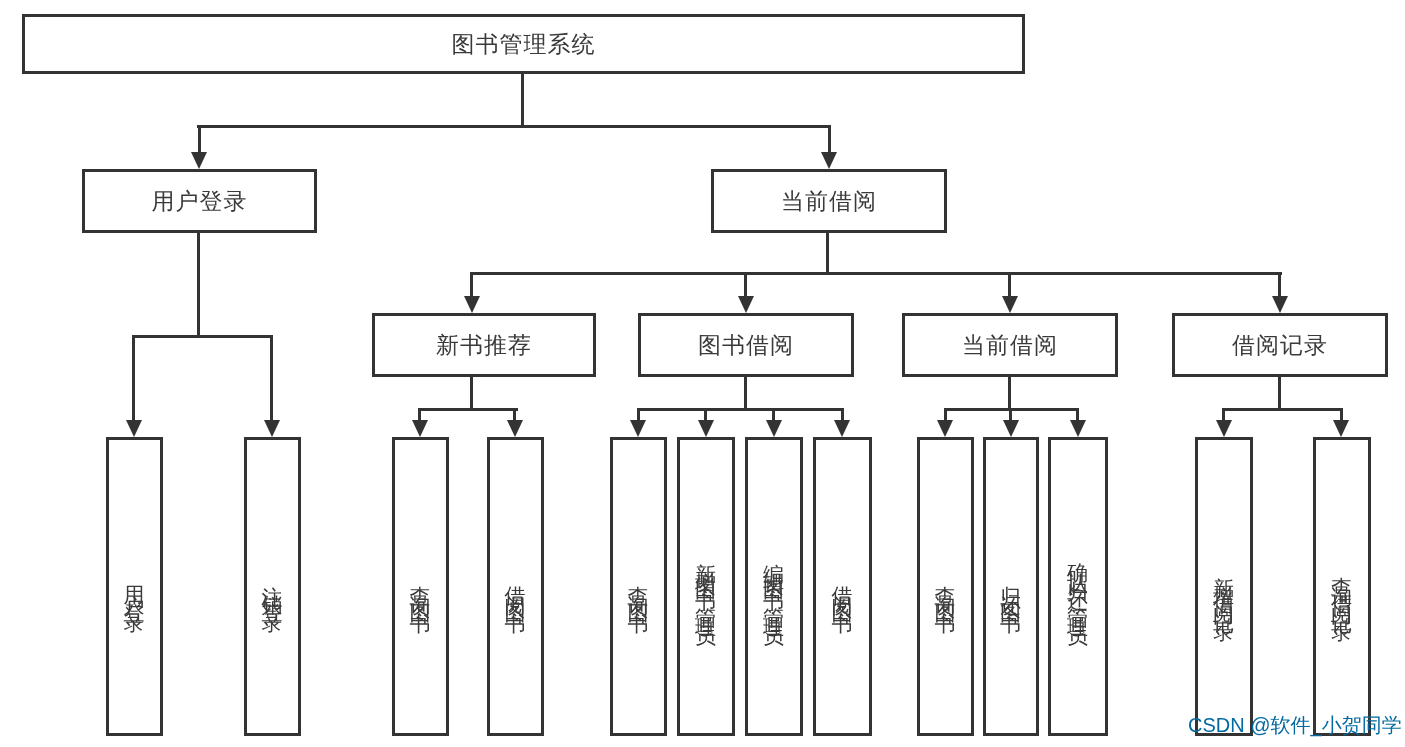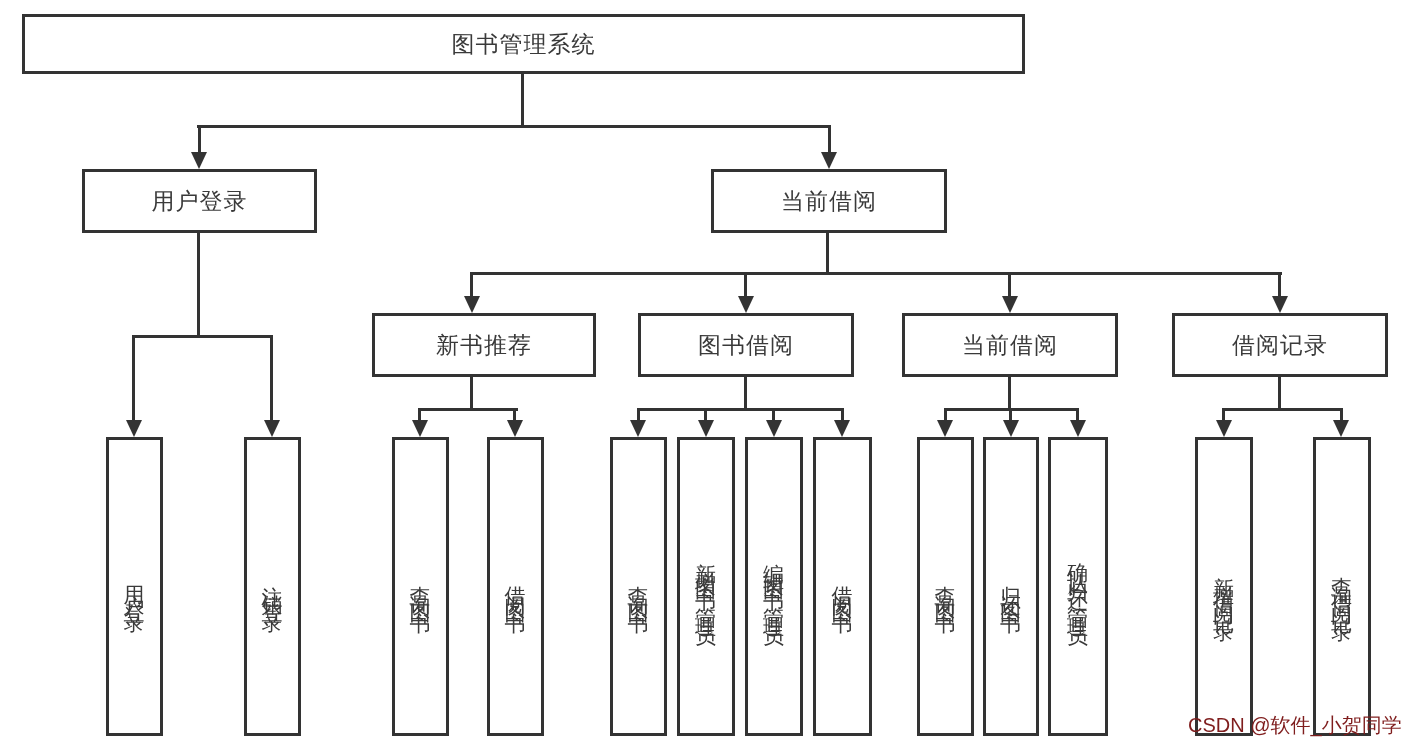--- a/index.html
+++ b/index.html
@@ -45,21 +45,21 @@
     border-left: 8px solid transparent;
     border-right: 8px solid transparent;
     border-top: 17px solid #333333;
     z-index: 1;
   }
   .watermark {
     position: absolute;
     left: 1188px;
     top: 712px;
     font-size: 20px;
-    color: #7f1d1d;
+    color: #0369a1;
     white-space: nowrap;
     z-index: 3;
   }
 </style>
 </head>
 <body>
 
 <div class="canvas">
 
   <div class="box" style="left:22px; top:14px; width:1003px; height:60px;">

